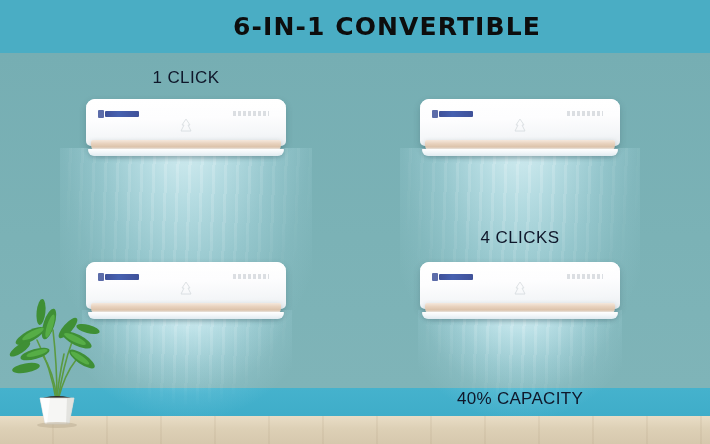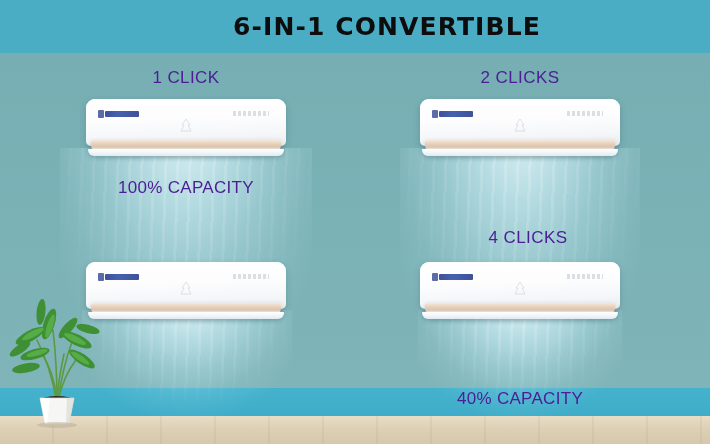--- a/index.html
+++ b/index.html
@@ -199,21 +199,21 @@
     border-radius: 50%;
     background: rgba(30,70,80,0.16);
     filter: blur(2px);
   }
 
   
   .click-label, .capacity-label {
     position: absolute;
     width: 280px;
     text-align: center;
-    color: #4c1d95;
+    color: #0f172a;
     z-index: 20;
     font-family: "Liberation Sans", sans-serif;
     white-space: nowrap;
   }
   .click-label {
     font-size: 17px;
     letter-spacing: .4px;
   }
   .capacity-label {
     font-size: 17px;
@@ -267,23 +267,21 @@
     <div class="ac-brandtext"></div>
     <div class="ac-emblem">
       <svg viewBox="0 0 18 16" width="18" height="16" aria-hidden="true">
         <path d="M9 1 L13 7 L11 7 L14 13 L4 13 L7 7 L5 7 Z" fill="none" stroke="#9aa6ad" stroke-width="1"></path>
       </svg>
     </div>
     <div class="ac-louver"></div>
     <div class="ac-louver-edge"></div>
   </div>
 
-  <div class="capacity-label" style="left:46px; top:178px;">100% CAPACITY</div>
-
-  <div class="click-label" style="left:380px; top:68px;">2 CLICKS</div>
+
 
   <div class="ac-unit" style="left:420px; top:99px;">
     <div class="ac-shadow"></div>
     <div class="ac-body"></div>
     <div class="ac-logo"></div>
     <div class="ac-brandtext"></div>
     <div class="ac-emblem">
       <svg viewBox="0 0 18 16" width="18" height="16" aria-hidden="true">
         <path d="M9 1 L13 7 L11 7 L14 13 L4 13 L7 7 L5 7 Z" fill="none" stroke="#9aa6ad" stroke-width="1"></path>
       </svg>
@@ -302,21 +300,21 @@
     <div class="ac-emblem">
       <svg viewBox="0 0 18 16" width="18" height="16" aria-hidden="true">
         <path d="M9 1 L13 7 L11 7 L14 13 L4 13 L7 7 L5 7 Z" fill="none" stroke="#9aa6ad" stroke-width="1"></path>
       </svg>
     </div>
     <div class="ac-louver"></div>
     <div class="ac-louver-edge"></div>
   </div>
 
 
-  <div class="click-label" style="left:388px; top:228px;">4 CLICKS</div>
+  <div class="click-label" style="left:380px; top:228px;">4 CLICKS</div>
 
   <div class="ac-unit" style="left:420px; top:262px;">
     <div class="ac-shadow"></div>
     <div class="ac-body"></div>
     <div class="ac-logo"></div>
     <div class="ac-brandtext"></div>
     <div class="ac-emblem">
       <svg viewBox="0 0 18 16" width="18" height="16" aria-hidden="true">
         <path d="M9 1 L13 7 L11 7 L14 13 L4 13 L7 7 L5 7 Z" fill="none" stroke="#9aa6ad" stroke-width="1"></path>
       </svg>

